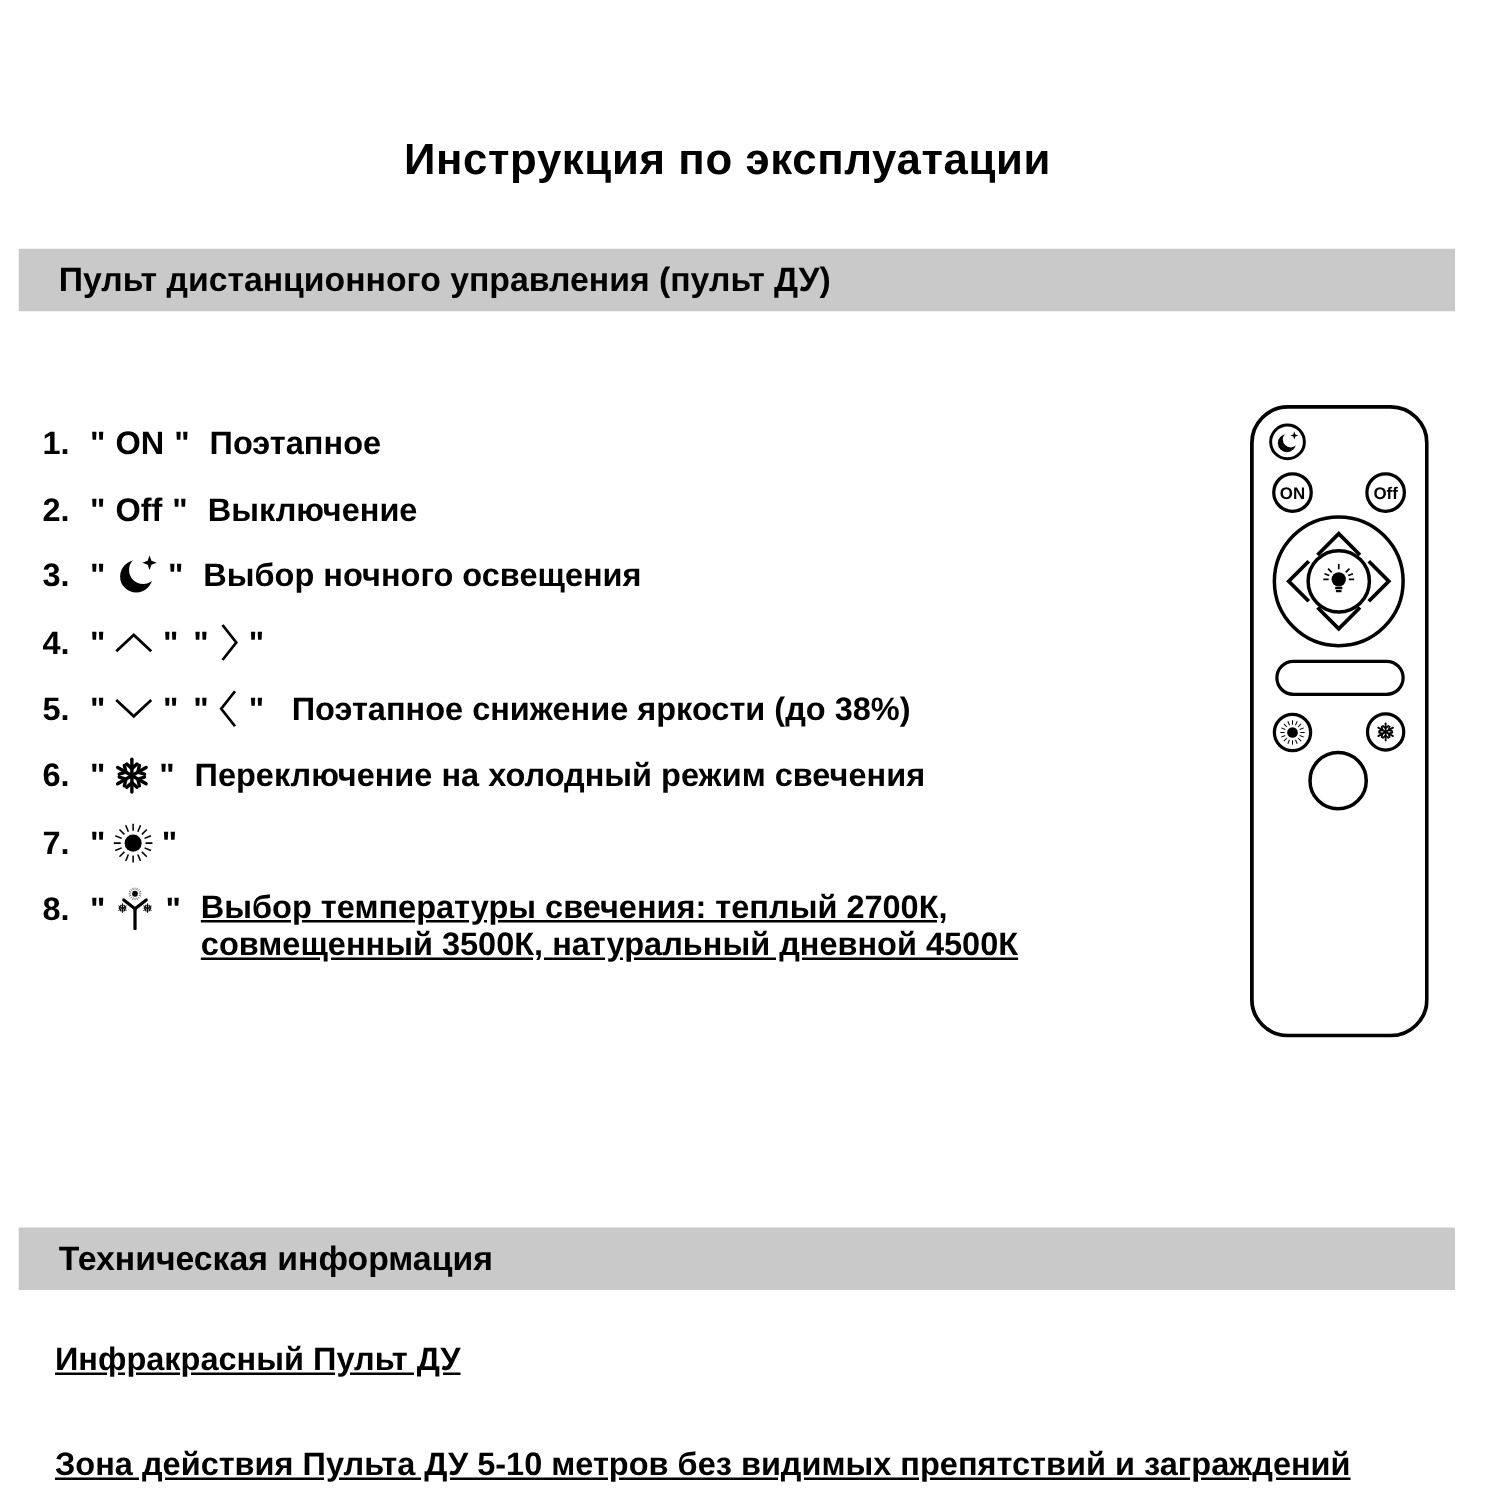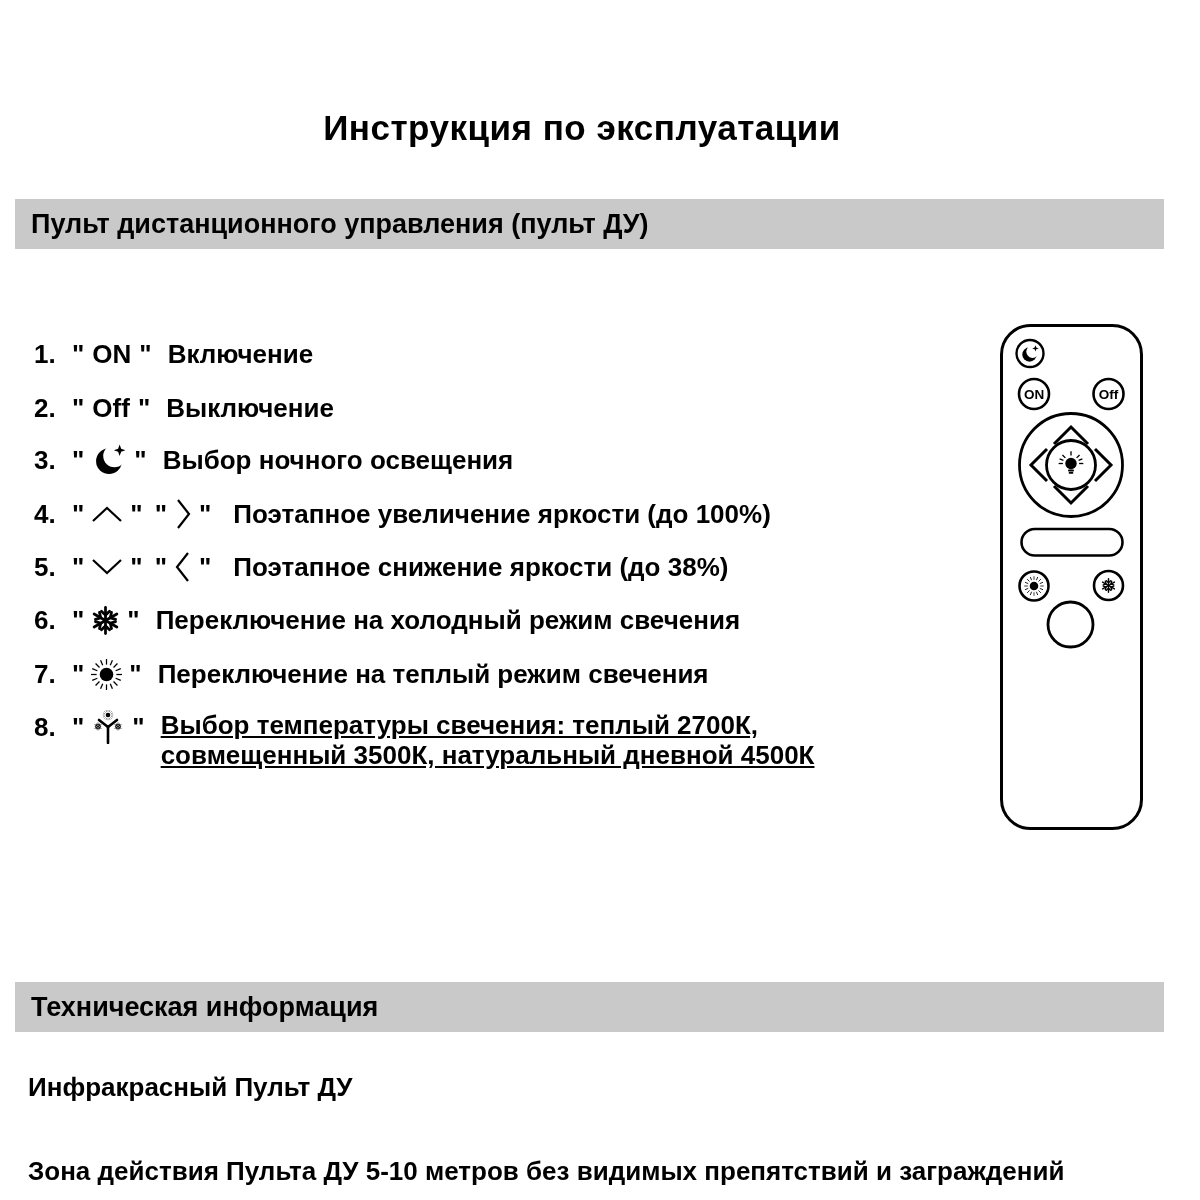--- a/index.html
+++ b/index.html
@@ -1,38 +1,38 @@
 <!DOCTYPE html>
 <html><head>
 <meta charset="utf-8">
 <style>
   html,body{margin:0;padding:0;background:#fff;}
   .page{position:relative;width:1164px;height:1200px;background:#ffffff;
         font-family:"Liberation Sans","DejaVu Sans",sans-serif;font-weight:700;color:#000;overflow:hidden;margin-top:44px;}
   .title{position:absolute;top:64px;left:0;width:100%;text-align:center;font-size:35px;letter-spacing:.5px;}
   .banner{position:absolute;left:15px;width:1181px;height:50px;background:#c9c9c9;
-          font-size:27px;display:flex;align-items:center;padding-left:16px;box-sizing:border-box;}
+          font-size:27px;display:flex;align-items:center;padding-left:32px;box-sizing:border-box;}
   #banner-remote{top:155px}
   #banner-tech{top:938px}
   .row{position:absolute;left:34px;height:36px;display:flex;align-items:center;font-size:26px;white-space:nowrap;}
   #row1{top:292px}#row2{top:346px}#row3{top:398px}#row4{top:452px}
   #row5{top:505px}#row6{top:558px}#row7{top:612px}
   #row8{top:666px;align-items:flex-start;height:auto;}
   #row8 .icon{margin-top:0px}
   #row8 .q{margin-top:2px}
   #row8 .num{margin-top:2px}
   .num{width:32px}
   .q{margin:0 6px}
   .lbl{margin:0 2px}
   .txt{margin-left:10px}
   .gap{margin-left:16px}
   .icon{display:inline-flex;align-items:center;justify-content:center;}
   .icon svg{display:block}
   .txt2{margin-left:10px;line-height:30px;text-decoration:underline;}
-  .tech-line{position:absolute;left:28px;font-size:26px;}
+  .tech-line{position:absolute;left:44px;font-size:26px;text-decoration:underline;}
   #tech1{top:1028px}#tech2{top:1070px}#tech3{top:1112px}
   .remote{position:absolute;left:1000px;top:280px;}
   .remote text{font-family:"Liberation Sans","DejaVu Sans",sans-serif;font-weight:700;font-size:13.5px;
                text-anchor:middle;dominant-baseline:central;fill:#000;}
   .defs{position:absolute;width:0;height:0;overflow:hidden;}
 </style>
 </head>
 <body>
 
 <svg class="defs" aria-hidden="true">
@@ -103,21 +103,21 @@
 
   <div class="banner" id="banner-remote">
     <span>Пульт дистанционного управления (пульт ДУ)</span>
   </div>
 
   <div class="row" id="row1">
     <span class="num">1.</span>
     <span class="q">"</span>
     <span class="lbl">ON</span>
     <span class="q">"</span>
-    <span class="txt">Включение</span>
+    <span class="txt">Поэтапное</span>
   </div>
 
   <div class="row" id="row2">
     <span class="num">2.</span>
     <span class="q">"</span>
     <span class="lbl">Off</span>
     <span class="q">"</span>
     <span class="txt">Выключение</span>
   </div>
 
@@ -142,21 +142,20 @@
         </svg>
     </span>
     <span class="q">"</span>
     <span class="q">"</span>
     <span class="icon">
       <svg width="20" height="34" viewBox="0 0 20 34" fill="none" stroke="#000" stroke-width="2.2">
           <polyline points="5,3 16,17 5,31"></polyline>
         </svg>
     </span>
     <span class="q">"</span>
-    <span class="txt gap">Поэтапное увеличение яркости (до 100%)</span>
   </div>
 
   <div class="row" id="row5">
     <span class="num">5.</span>
     <span class="q">"</span>
     <span class="icon">
       <svg width="34" height="20" viewBox="0 0 34 20" fill="none" stroke="#000" stroke-width="2.2">
           <polyline points="3,3 17,16 31,3"></polyline>
         </svg>
     </span>
@@ -185,21 +184,20 @@
 
   <div class="row" id="row7">
     <span class="num">7.</span>
     <span class="q">"</span>
     <span class="icon">
       <svg width="33" height="33" viewBox="-14 -14 28 28">
           <use href="#sun-shape" transform="scale(1.05)"></use>
         </svg>
     </span>
     <span class="q">"</span>
-    <span class="txt">Переключение на теплый режим свечения</span>
   </div>
 
   <div class="row" id="row8">
     <span class="num">8.</span>
     <span class="q">"</span>
     <span class="icon">
       <svg width="36" height="34" viewBox="0 0 36 34">
         <g stroke="#000" stroke-width="2.6" stroke-linecap="round">
           <line x1="18" y1="33" x2="18" y2="17"></line>
           <line x1="18" y1="17" x2="9" y2="10"></line>

